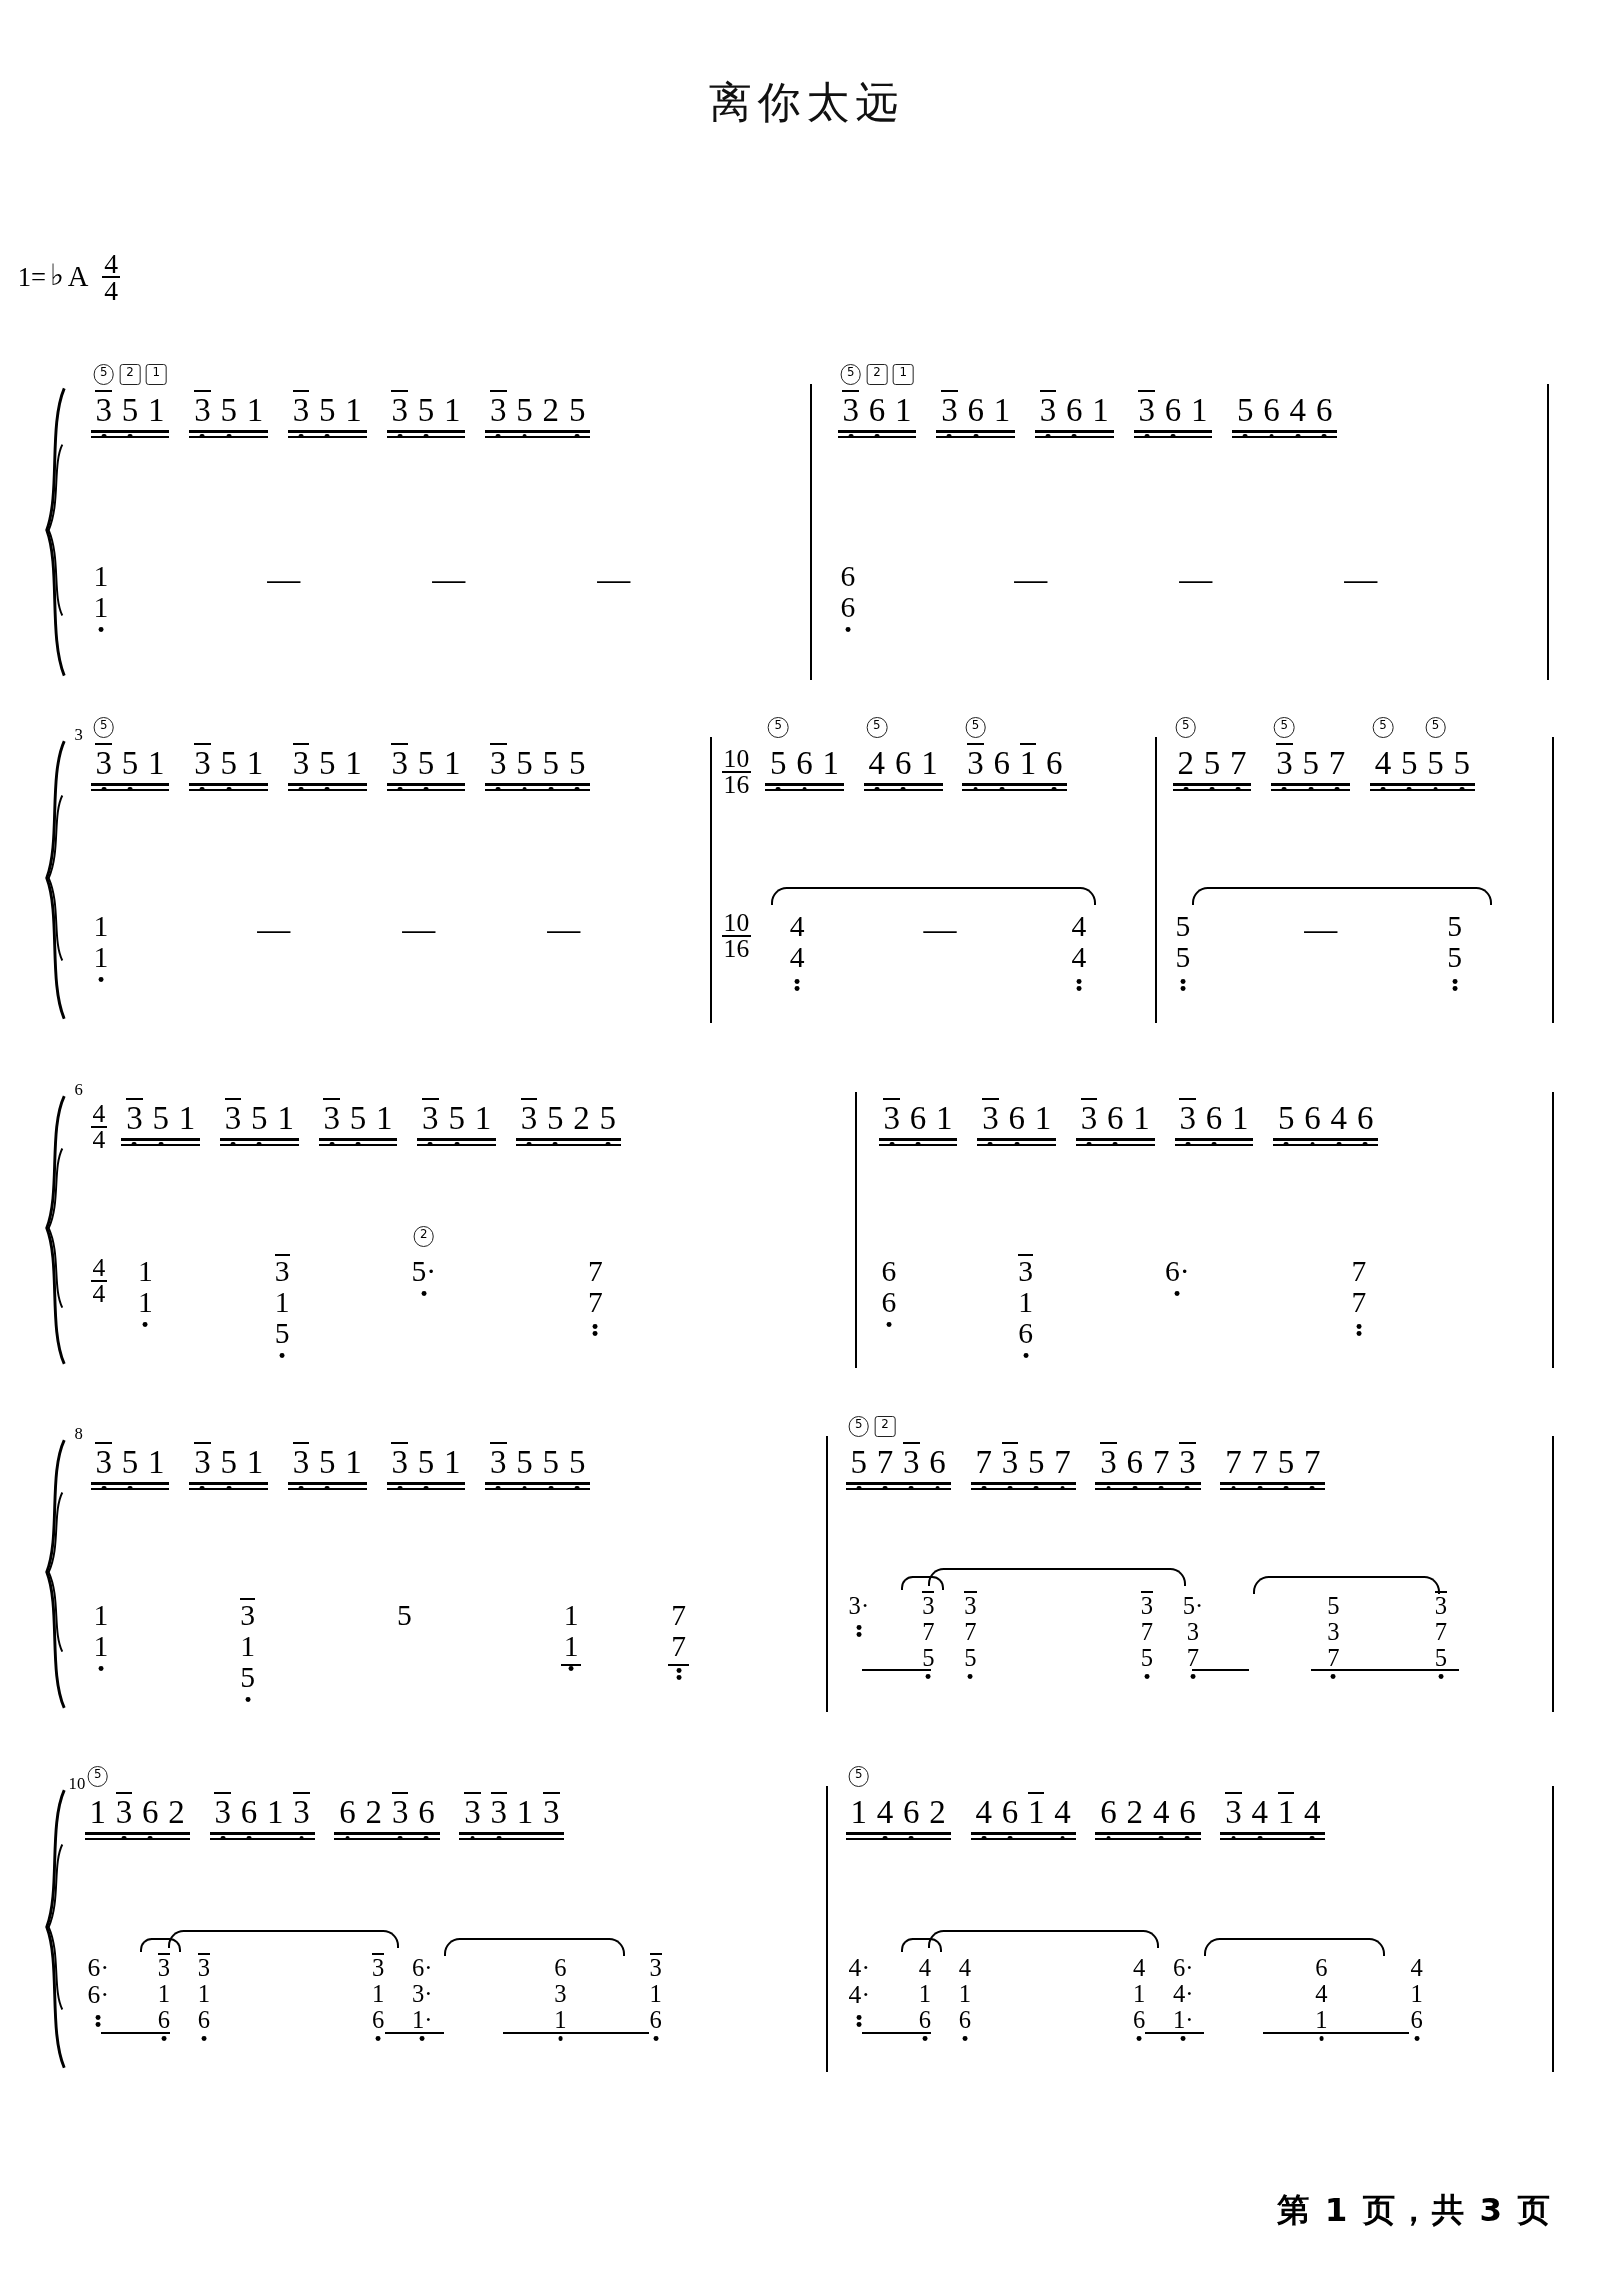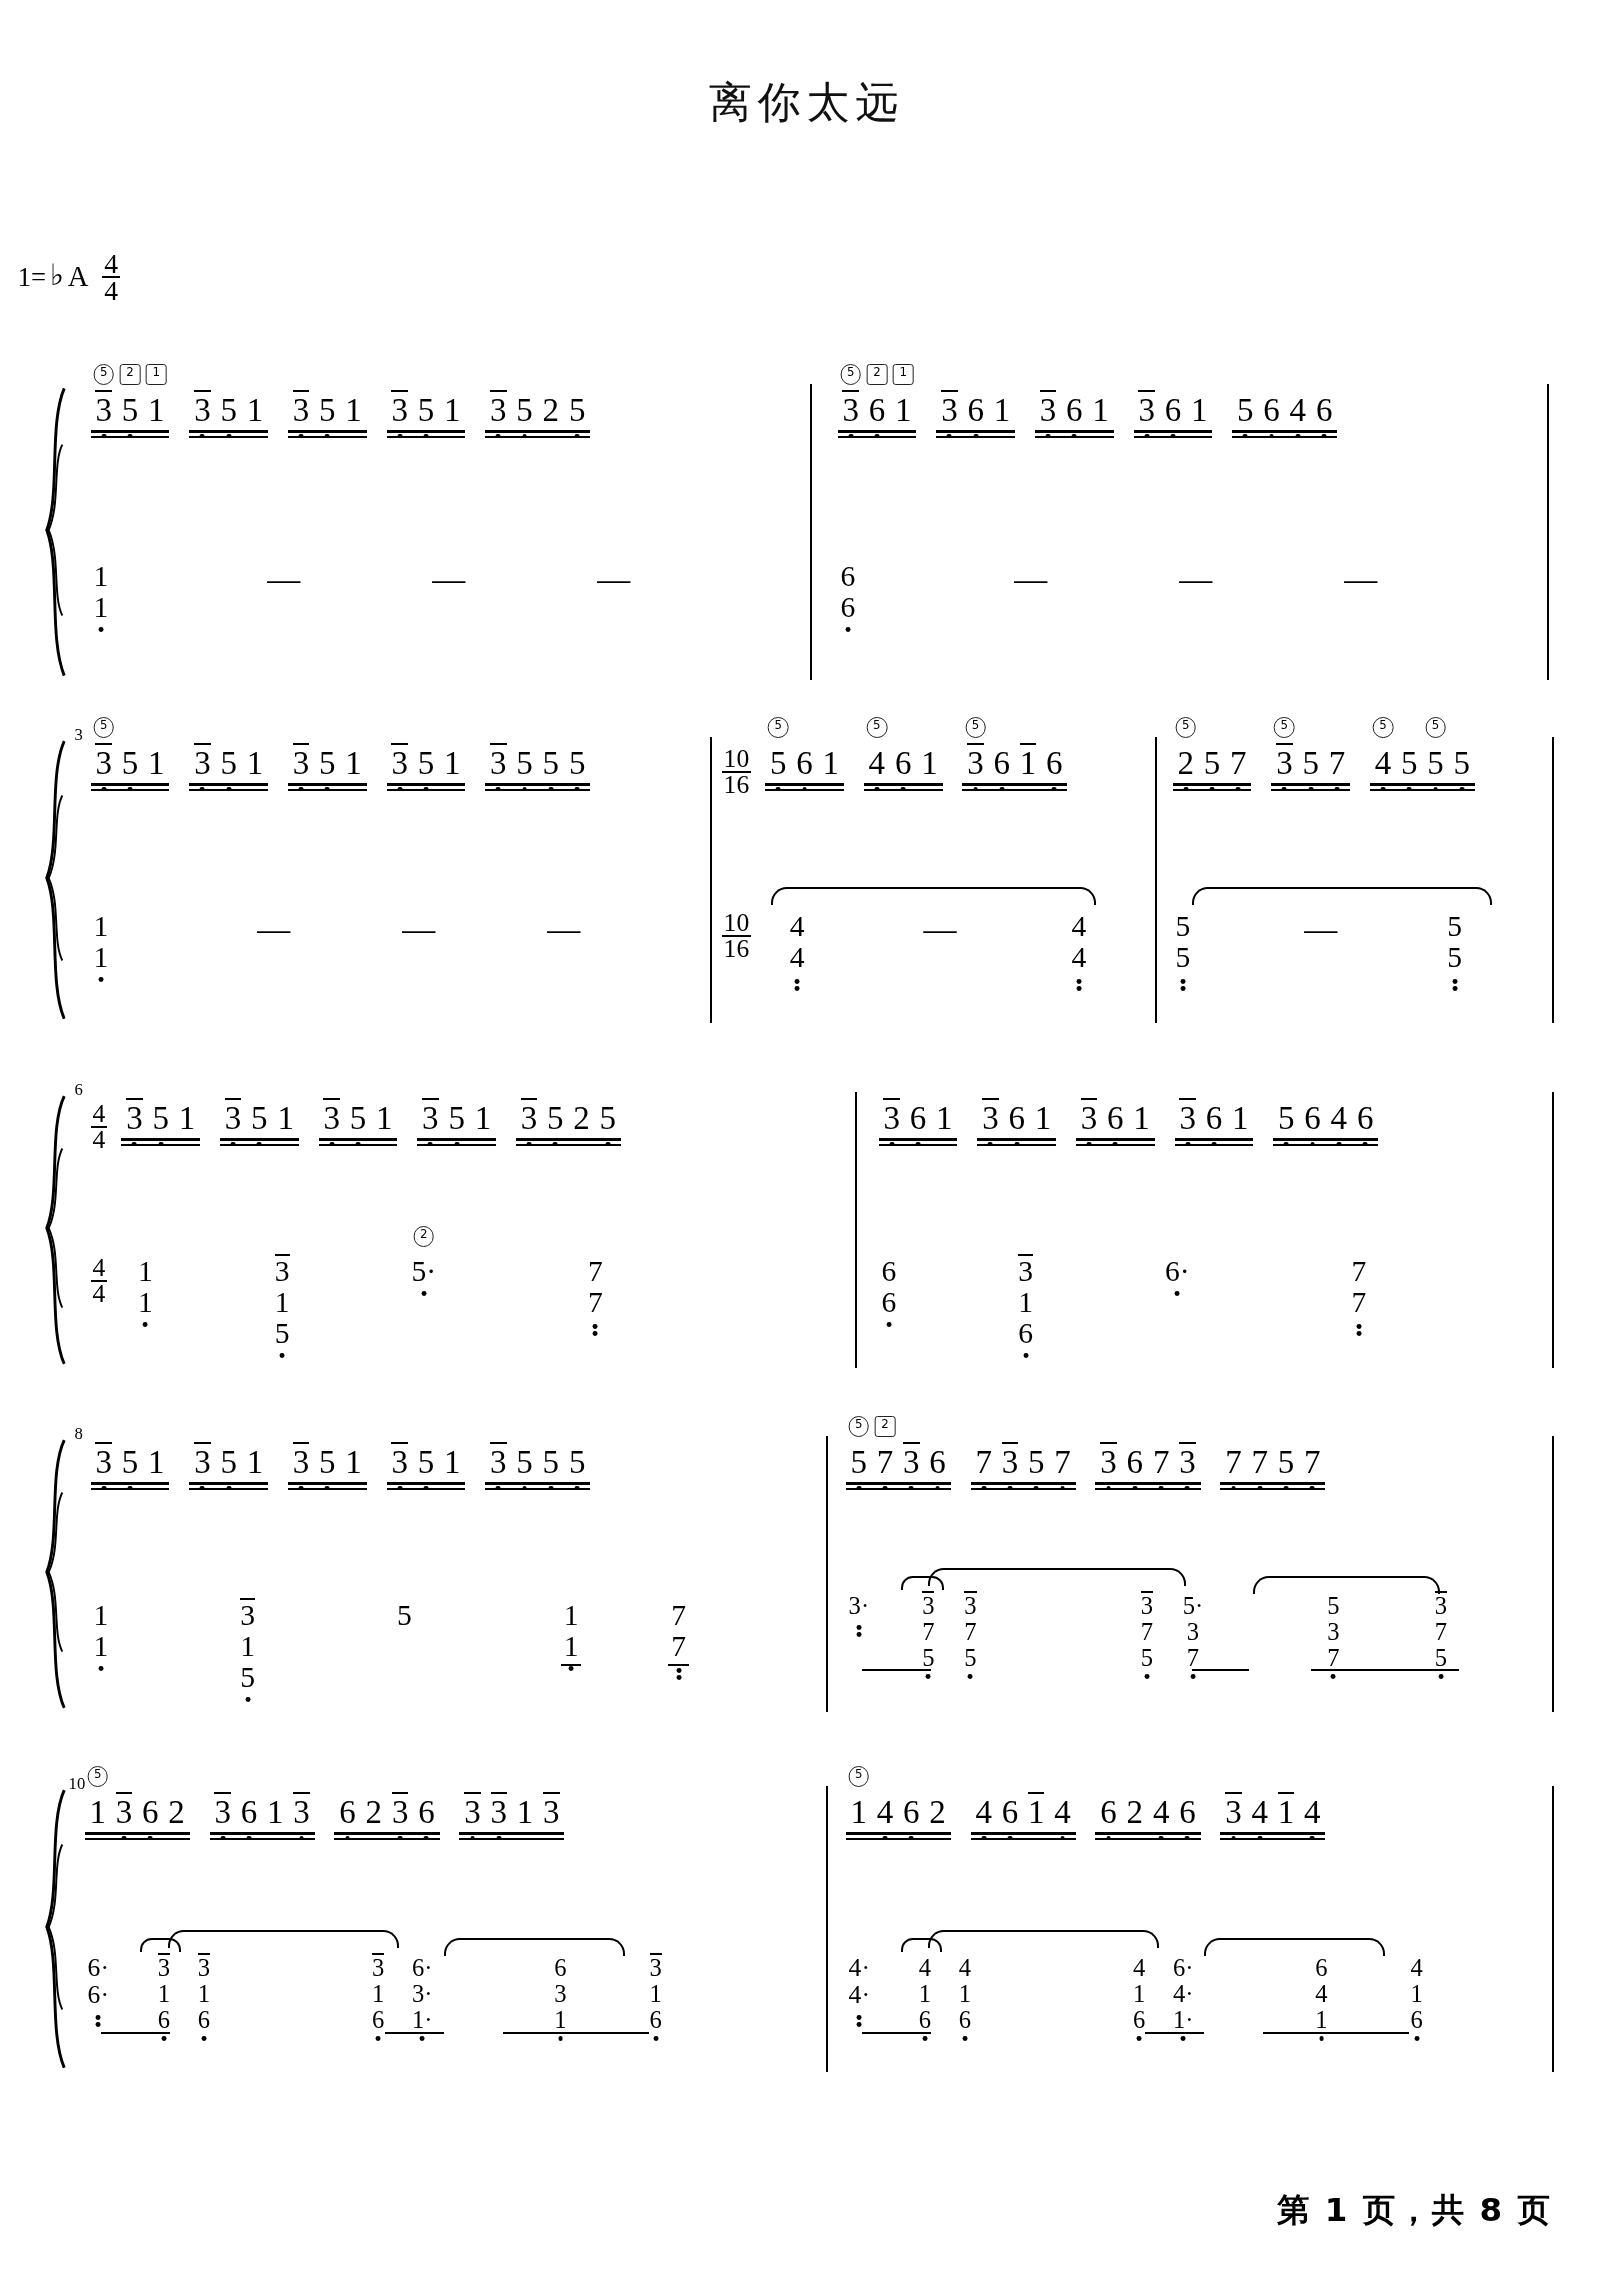--- a/index.html
+++ b/index.html
@@ -772,14 +772,14 @@
     </span>
   </div>
   <div class="tie-sm" style="left:871px; top:160px; width:37px;"></div>
   <div class="slur" style="left:898px; top:152px; width:227px;"></div>
   <div class="slur" style="left:1174px; top:160px; width:177px;"></div>
   <div style="position:absolute; left:832px; top:254px; width:69px; height:2px; background:#000;"></div>
   <div style="position:absolute; left:1115px; top:254px; width:59px; height:2px; background:#000;"></div>
   <div style="position:absolute; left:1233px; top:254px; width:146px; height:2px; background:#000;"></div>
 </div>
 
-<div class="footer">第 1 页，共 8 页</div>
+<div class="footer">第 1 页，共 3 页</div>
 
 
 </body></html>

